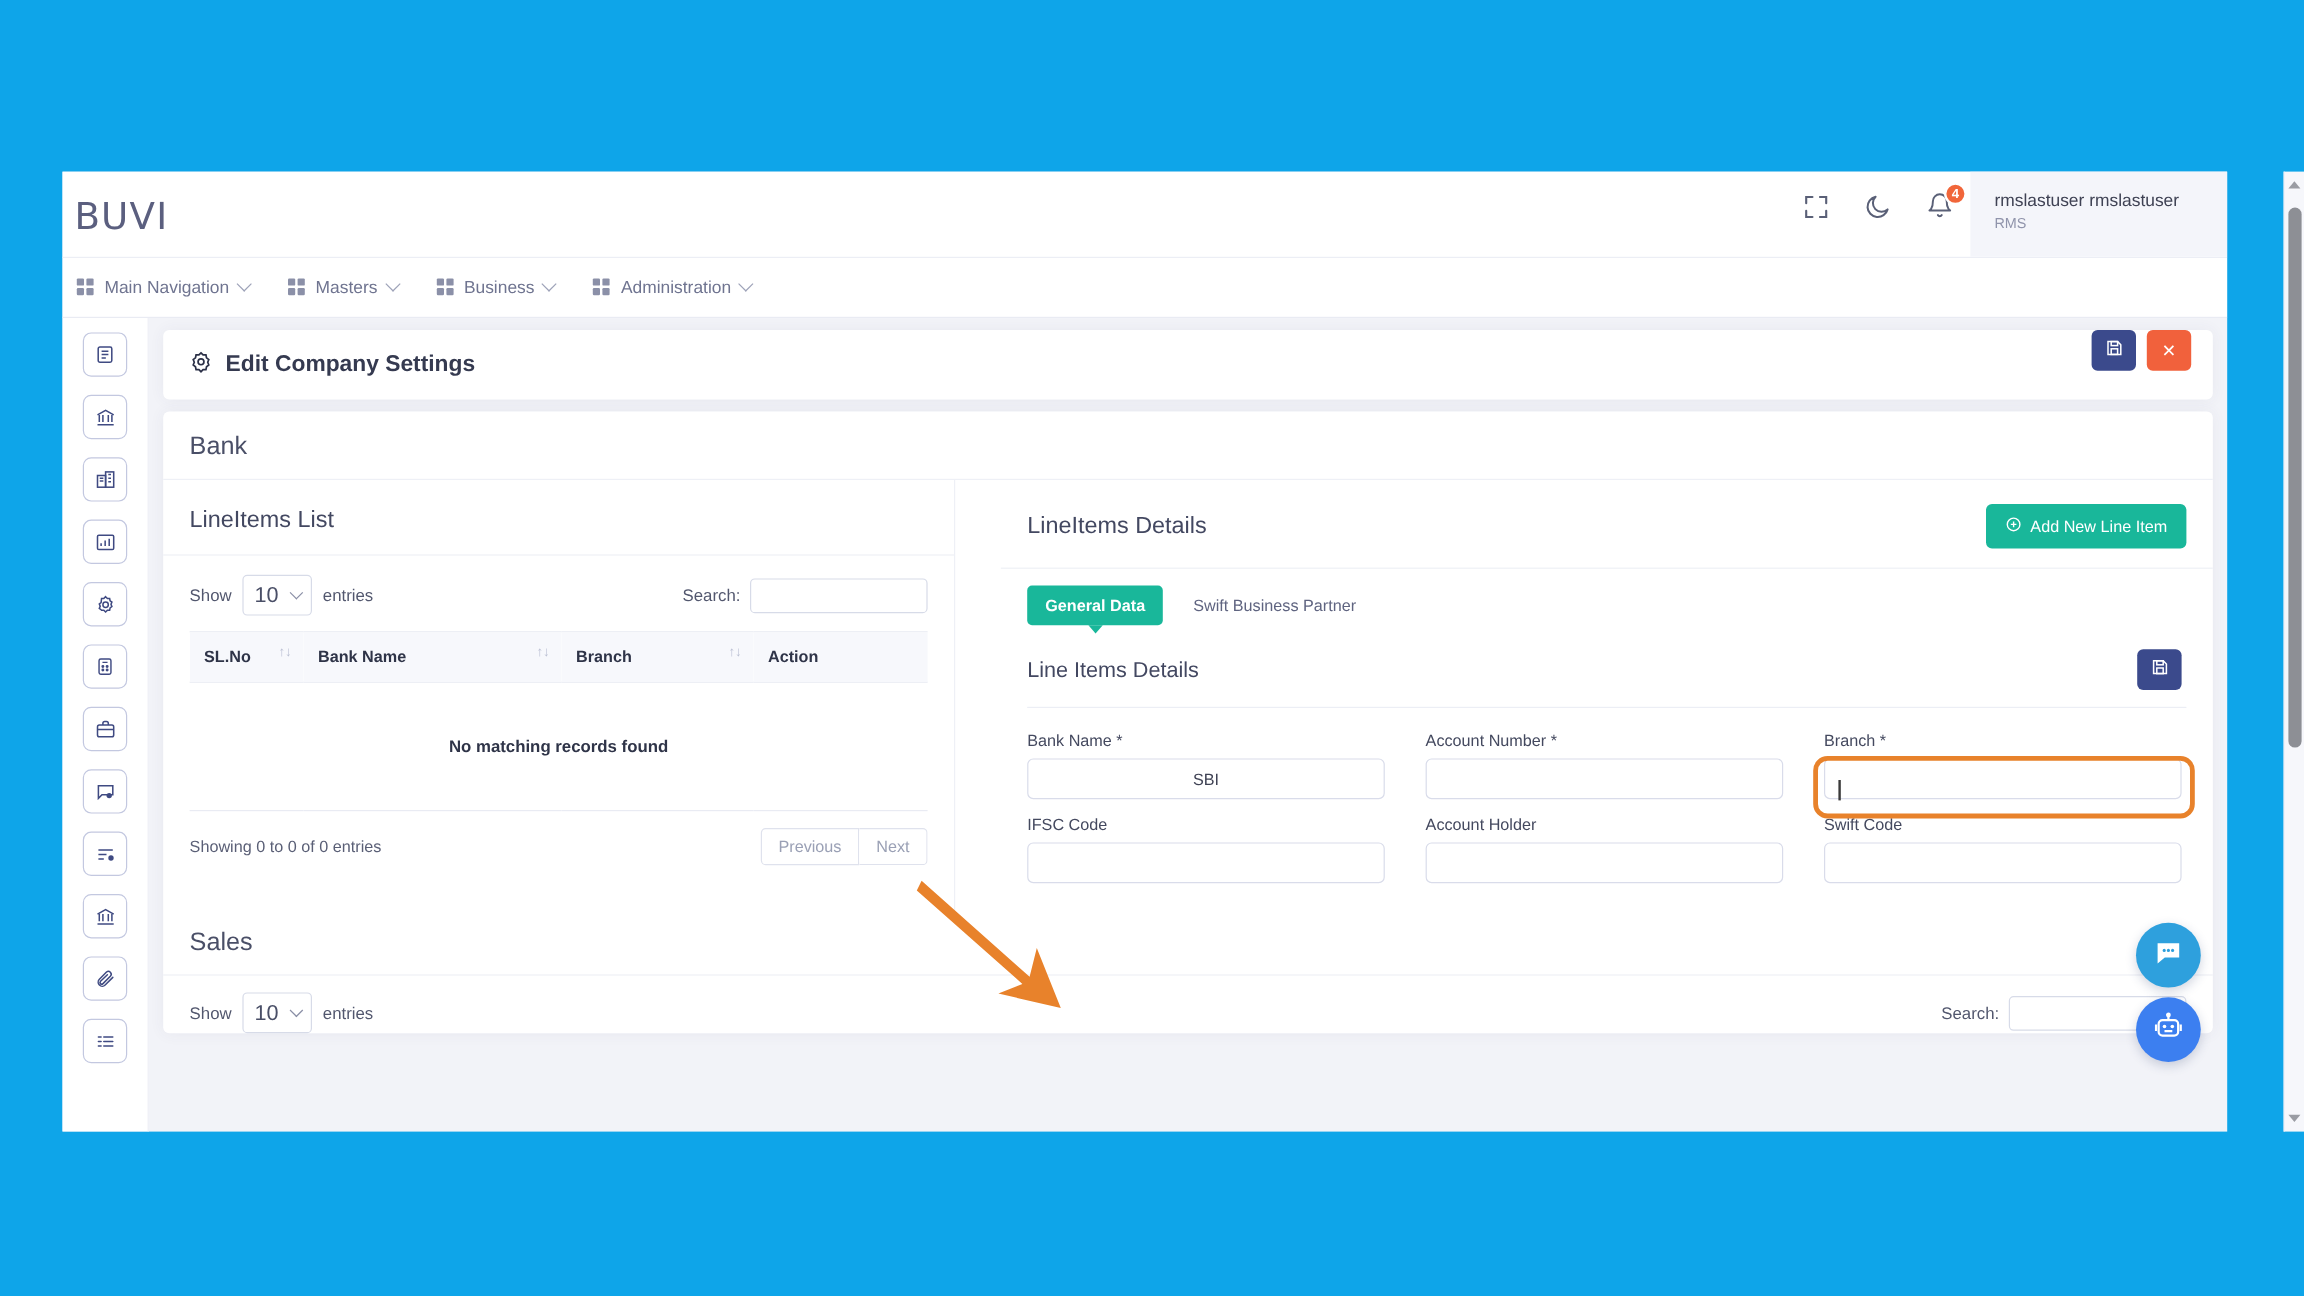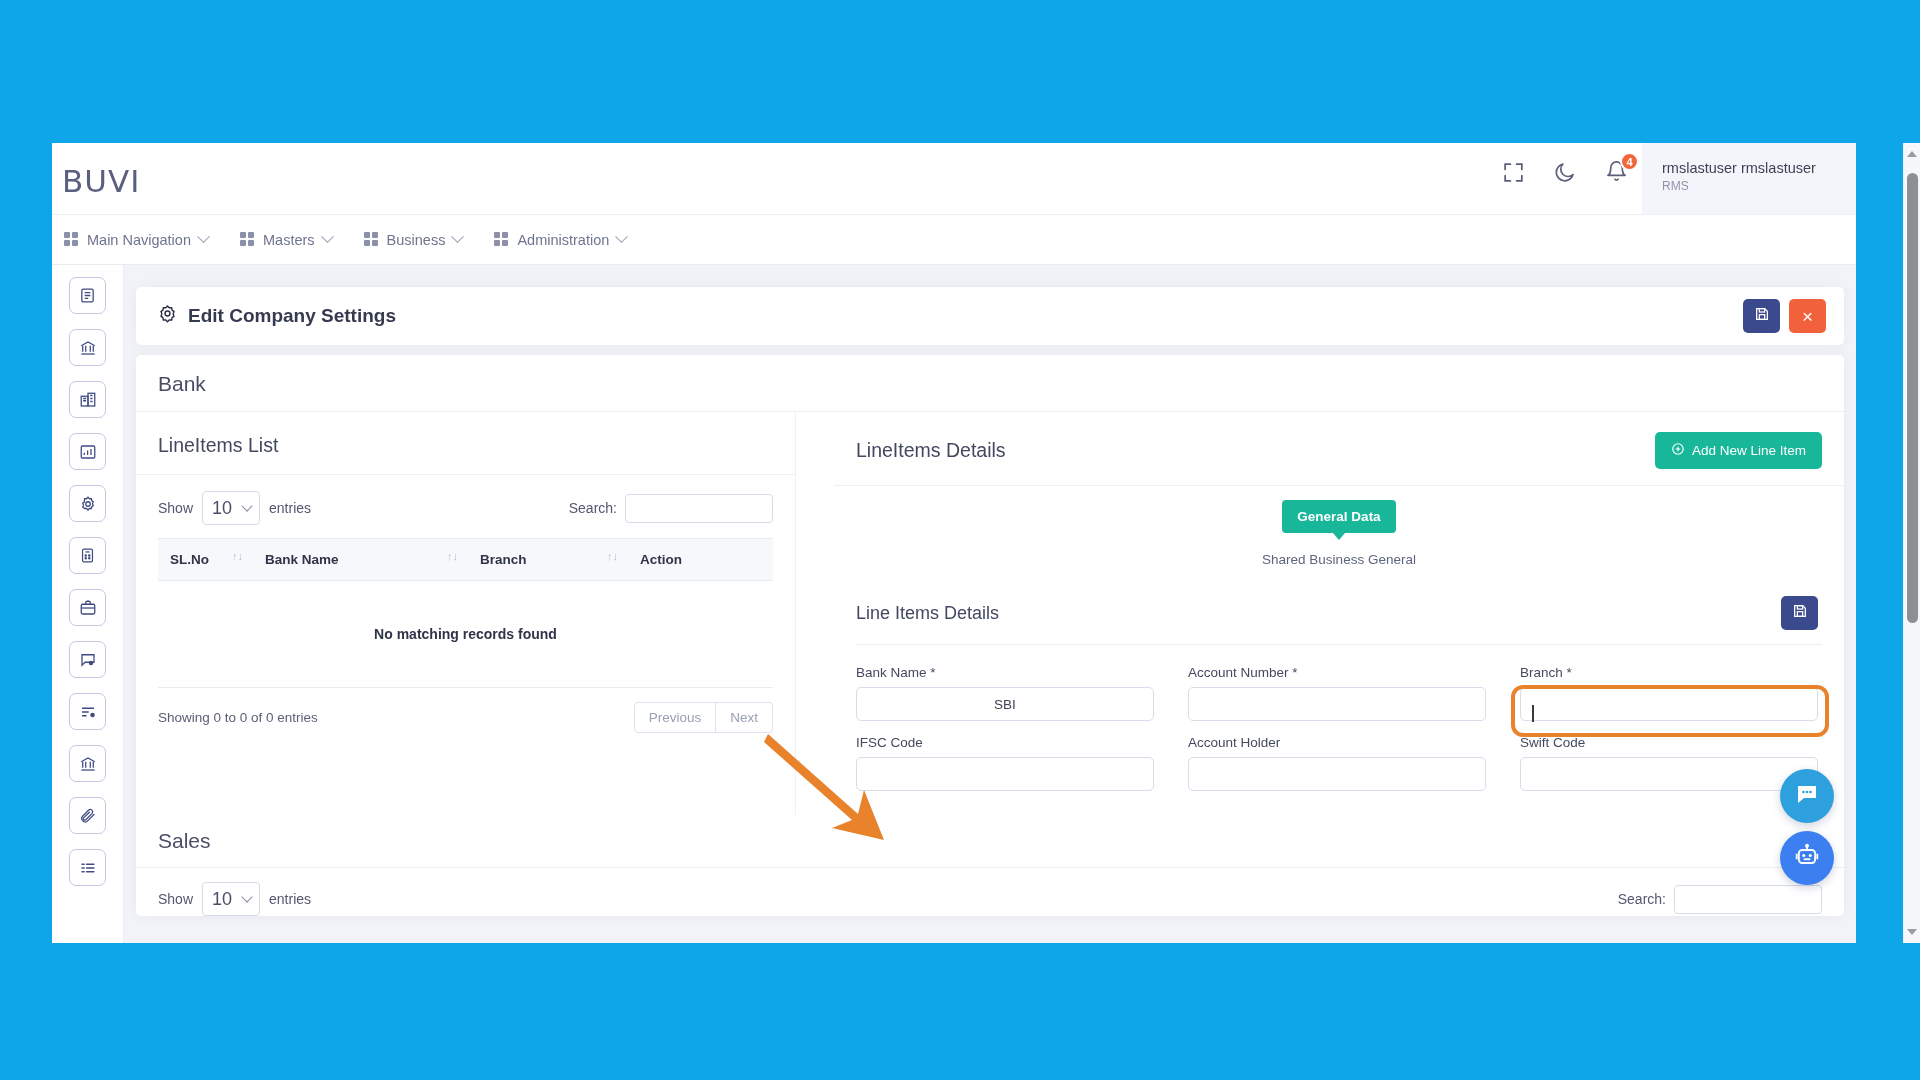--- a/index.html
+++ b/index.html
@@ -89,23 +89,22 @@
   .rail-btn {
     width: 37px; height: 37px; border: 1px solid #c3c8e0; border-radius: 7px;
     display: flex; align-items: center; justify-content: center;
     color: #3f4a82; background: #fff; cursor: pointer; flex: none;
   }
   .rail-btn svg { display: block; }
   
   .main-col { position: absolute; left: 72px; top: 0; width: 1732px; height: 678px; padding: 10px 12px 0 12px; }
   .card { background: #fff; border-radius: 5px; box-shadow: 0 0 12px rgba(60,70,110,.06); }
   .card-head {
-    height: 58px; display: flex; align-items: center; padding: 0 18px 0 22px;
+    height: 58px; display: flex; padding: 0 18px 0 22px;
     justify-content: space-between;
-    margin-top: 12px;
   }
   .page-title { display: flex; align-items: center; gap: 11px; font-size: 19px; color: #353a50; font-weight: 600; }
   .head-btns { display: flex; gap: 9px; }
   .sq-btn { width: 37px; height: 34px; border-radius: 5px; display:flex; align-items:center; justify-content:center; color:#fff; cursor:pointer; }
   .sq-save { background: #3b4a8c; }
   .sq-close { background: #f1613c; font-size: 19px; line-height: 1; }
   .section-title { font-size: 21px; color: #4a4f67; font-weight: 400; padding: 17px 0 15px 22px; border-bottom: 1px solid #eef0f6; }
   
   .panels { display: flex; gap: 38px; padding: 0 0 0 0; }
   .panel-left { width: 660px; border-right: 1px solid #eef0f6; }
@@ -150,21 +149,21 @@
   .dt-bot { display: flex; align-items: center; justify-content: space-between; padding: 14px 22px 22px 22px; }
   .dt-info { font-size: 13.5px; color: #5a5f76; }
   .pager { display: flex; }
   .pg {
     border: 1px solid #dfe2ed; padding: 7px 14px; font-size: 13.5px; color: #9aa0b5;
     background: #fff; cursor: pointer;
   }
   .pg:first-child { border-radius: 4px 0 0 4px; }
   .pg:last-child { border-radius: 0 4px 4px 0; border-left: none; }
   
-  .tabs { display: flex; align-items: center; gap: 10px; padding: 14px 22px 0 22px; flex-direction: column; }
+  .tabs { display: flex; align-items: center; gap: 10px; padding: 14px 22px 0 22px; }
   .tab {
     font-size: 13.5px; padding: 9px 15px; border-radius: 4px; cursor: pointer; color: #5f6480; position: relative;
   }
   .tab.active { background: #19b79a; color: #fff; font-weight: 600; }
   .tab.active::after {
     content: ""; position: absolute; left: 50%; bottom: -7px; margin-left: -6px;
     border-left: 6px solid transparent; border-right: 6px solid transparent; border-top: 7px solid #19b79a;
   }
   .lid-head { display: flex; align-items: center; justify-content: space-between; padding: 20px 26px 14px 22px; }
   .lid-title { font-size: 18px; color: #434861; }
@@ -477,21 +476,21 @@
                         <circle cx="12" cy="12" r="9"></circle>
                         <path d="M12 8v8M8 12h8"></path>
                       </svg>
                   </span>
                   <span>Add New Line Item</span>
                 </span>
               </div>
 
               <div class="tabs">
                 <div class="tab active">General Data</div>
-                <div class="tab">Shared Business General</div>
+                <div class="tab">Swift Business Partner</div>
               </div>
 
               <div class="lid-head">
                 <span class="lid-title">Line Items Details</span>
                 <span class="sq-btn sq-save">
                   <span>
                     <svg width="16" height="16" viewBox="0 0 24 24" fill="none" stroke="#fff" stroke-width="1.9">
                         <path d="M4 4h12l4 4v12H4z"></path>
                         <rect x="8" y="4" width="8" height="5"></rect>
                         <rect x="8" y="13" width="8" height="7"></rect>

